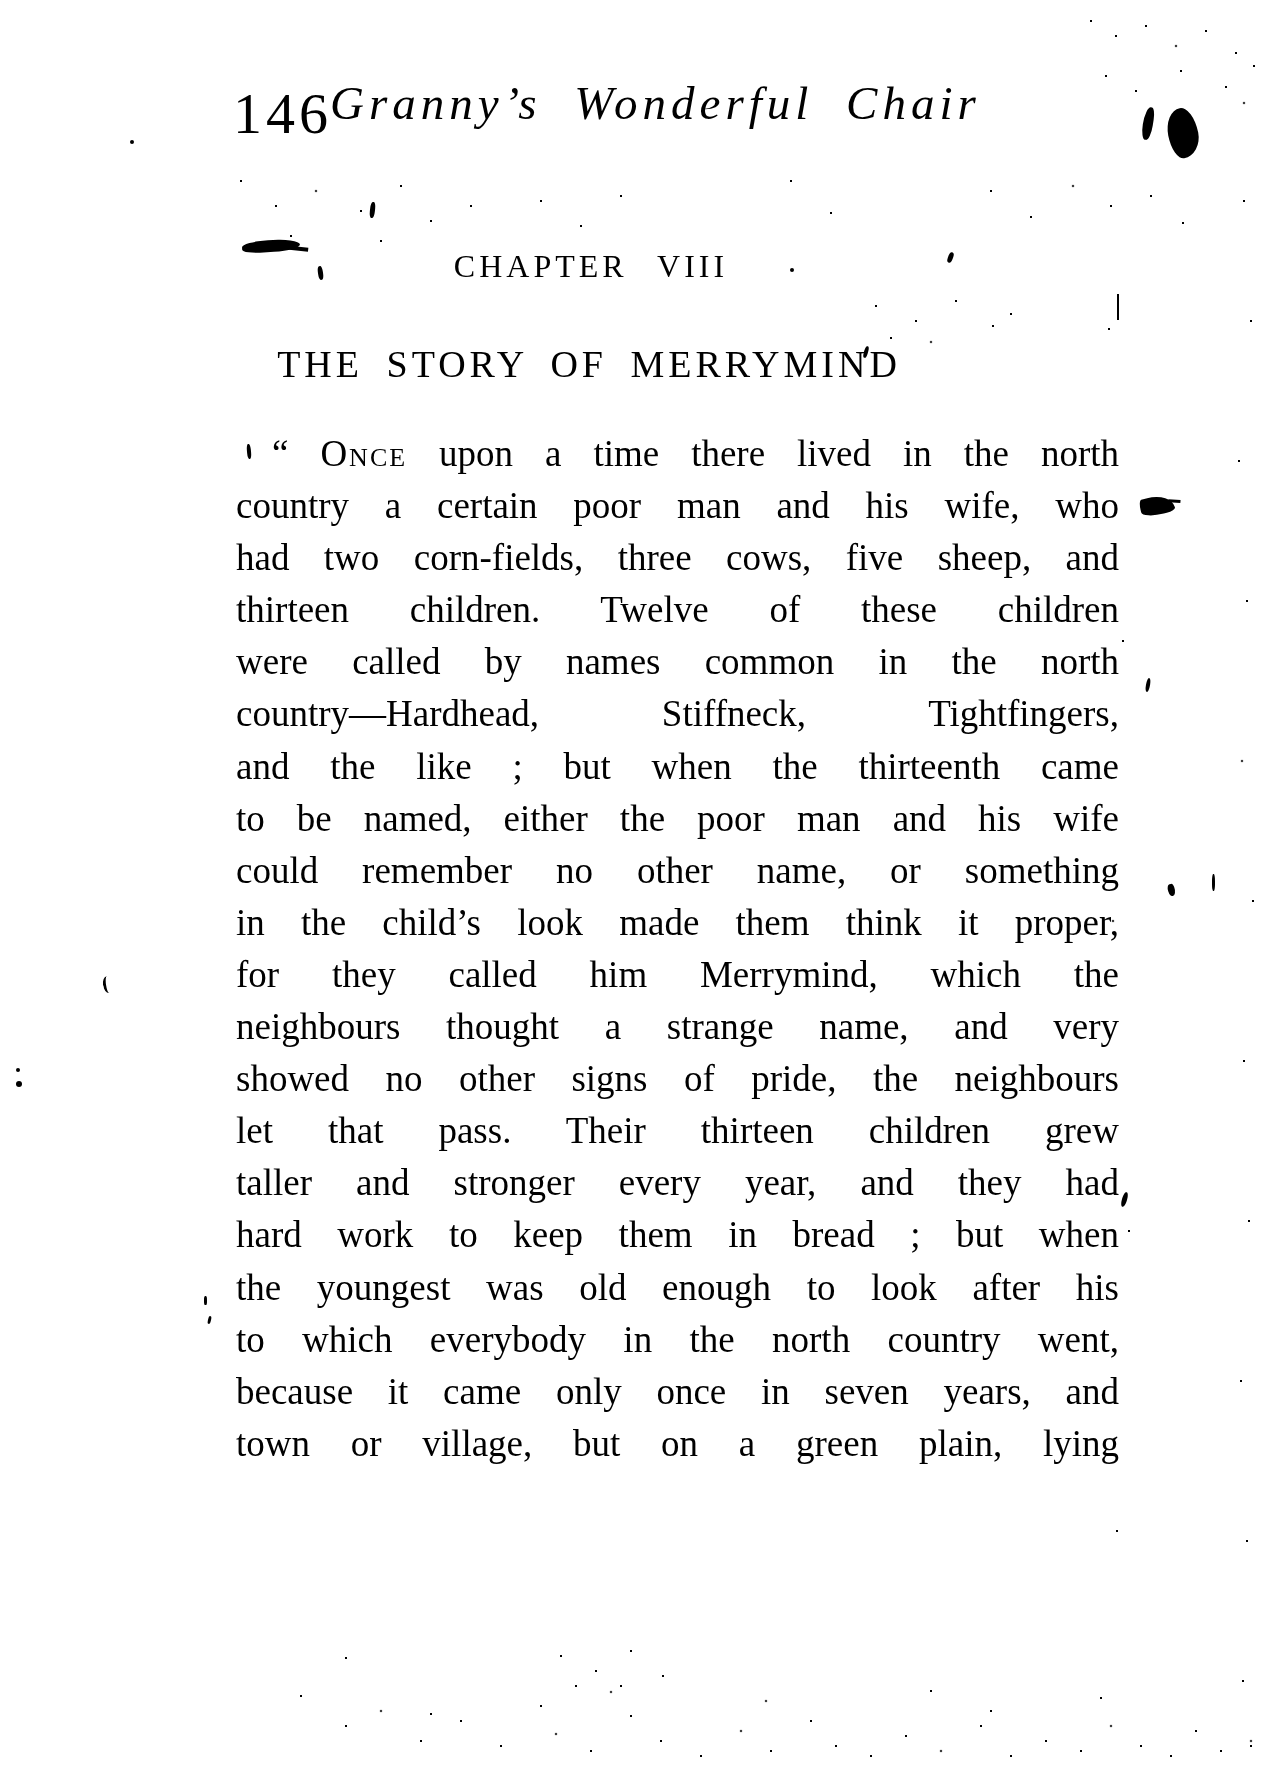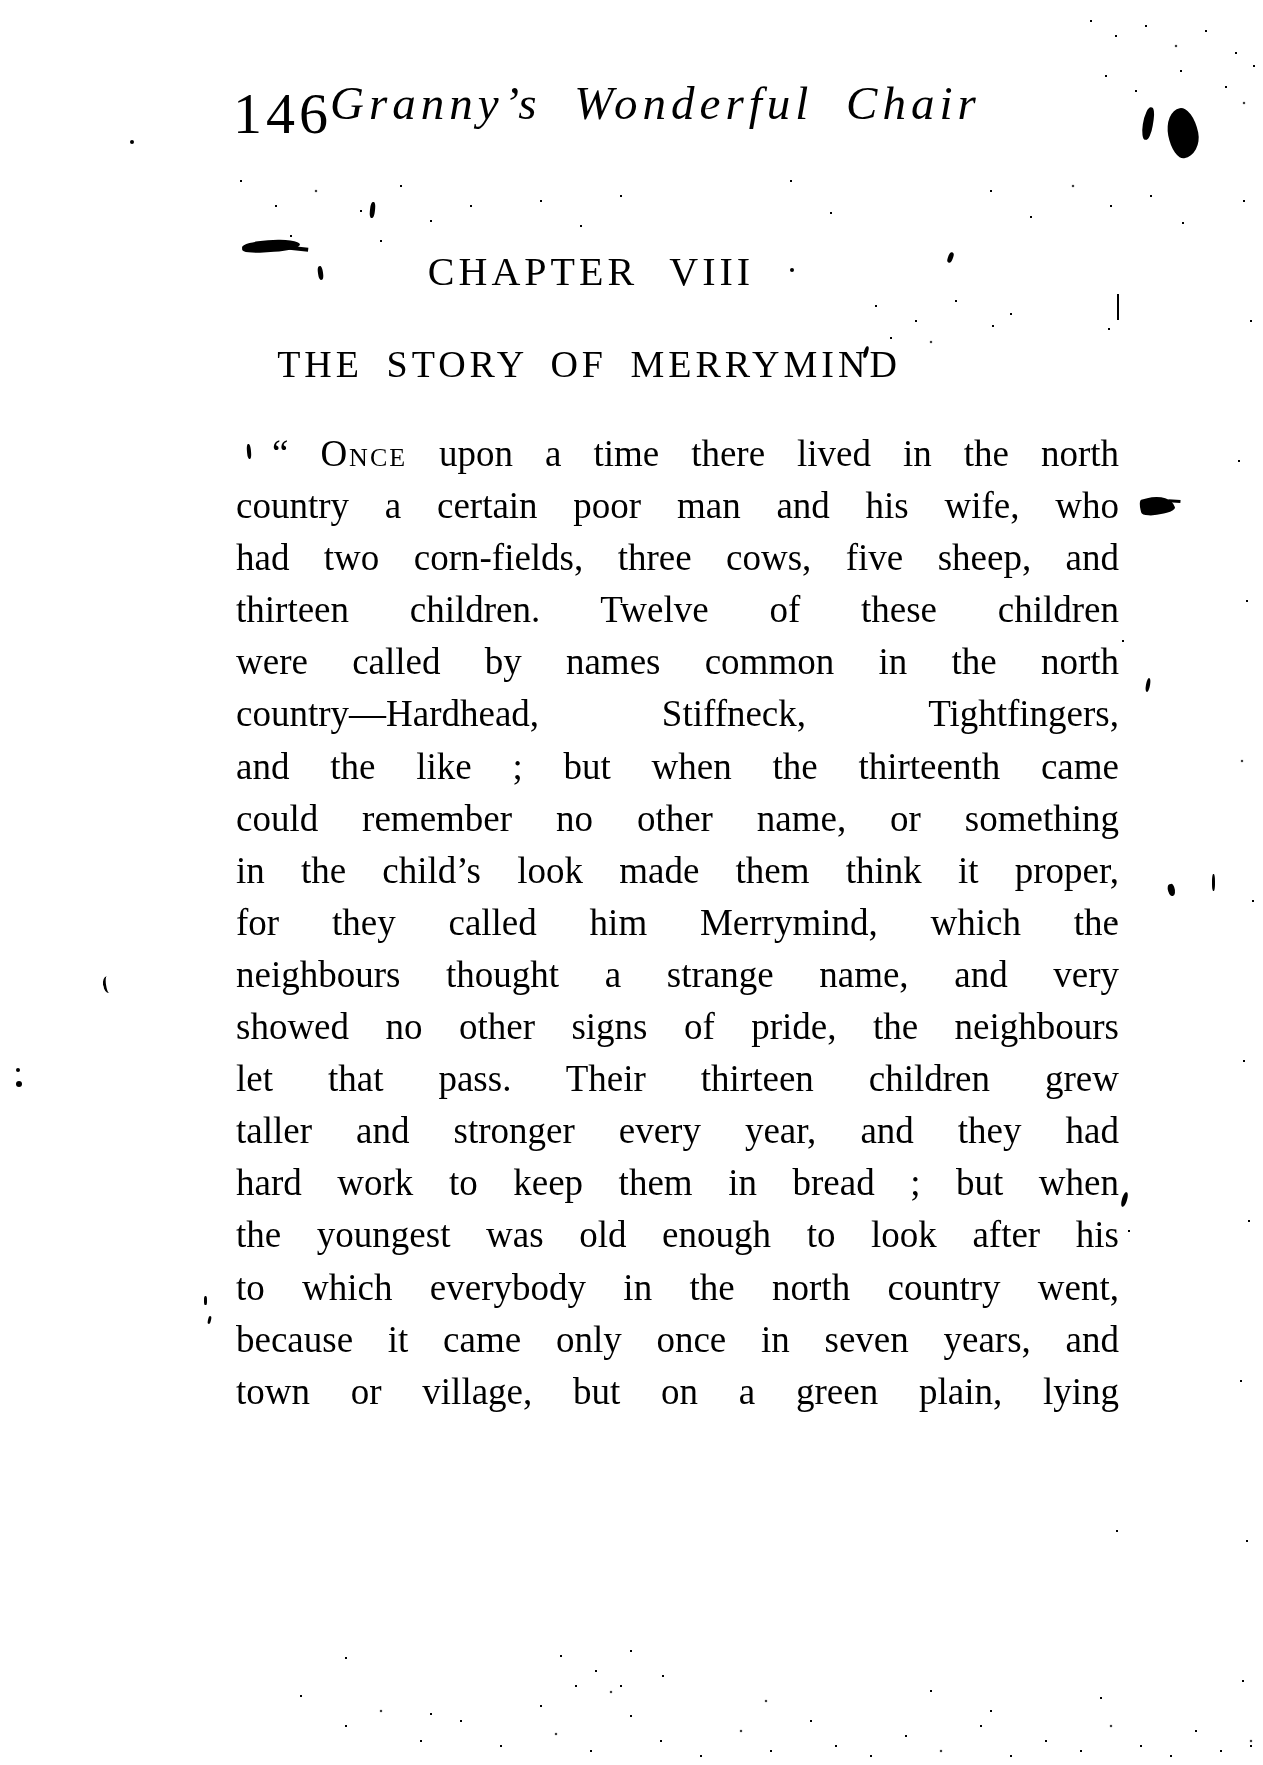--- a/index.html
+++ b/index.html
@@ -16,21 +16,21 @@
     position:absolute;left:233px;top:80px;
     font-size:58px;letter-spacing:4px;
   }
   .running-title{
     position:absolute;left:330px;top:76px;
     font-size:47px;letter-spacing:5px;word-spacing:16px;font-style:italic;
   }
   
   .chapter-heading{
     position:absolute;left:591px;top:248px;transform:translateX(-50%);
-    font-size:40px;letter-spacing:4px;word-spacing:18px;white-space:nowrap;
+    font-size:32px;letter-spacing:4px;word-spacing:18px;white-space:nowrap;
   }
   .chapter-subheading{
     position:absolute;left:589px;top:342px;transform:translateX(-50%);
     font-size:38px;letter-spacing:4px;word-spacing:10px;white-space:nowrap;
   }
   
   .story{
     position:absolute;left:227px;top:428px;width:883px;
     font-size:37px;line-height:52.1px;margin-left:9px;
   }
@@ -121,20 +121,21 @@
   <div class="chapter-subheading">THE STORY OF MERRYMIND</div>
 
   <div class="story" id="story-text">
     <div class="body-line first-line"><span>“ </span><span class="sc">Once</span><span> upon a time there lived in the north</span></div>
   <div class="body-line">country a certain poor man and his wife, who</div>
       <div class="body-line">had two corn-fields, three cows, five sheep, and</div>
       <div class="body-line">thirteen children. Twelve of these children</div>
       <div class="body-line">were called by names common in the north</div>
       <div class="body-line">country—Hardhead, Stiffneck, Tightfingers,</div>
       <div class="body-line">and the like ; but when the thirteenth came</div>
+      <div class="body-line">to be named, either the poor man and his wife</div>
       <div class="body-line">could remember no other name, or something</div>
       <div class="body-line">in the child’s look made them think it proper,</div>
       <div class="body-line">for they called him Merrymind, which the</div>
       <div class="body-line">neighbours thought a strange name, and very</div>
       <div class="body-line">showed no other signs of pride, the neighbours</div>
       <div class="body-line">let that pass. Their thirteen children grew</div>
       <div class="body-line">taller and stronger every year, and they had</div>
       <div class="body-line">hard work to keep them in bread ; but when</div>
       <div class="body-line">the youngest was old enough to look after his</div>
       <div class="body-line">to which everybody in the north country went,</div>

